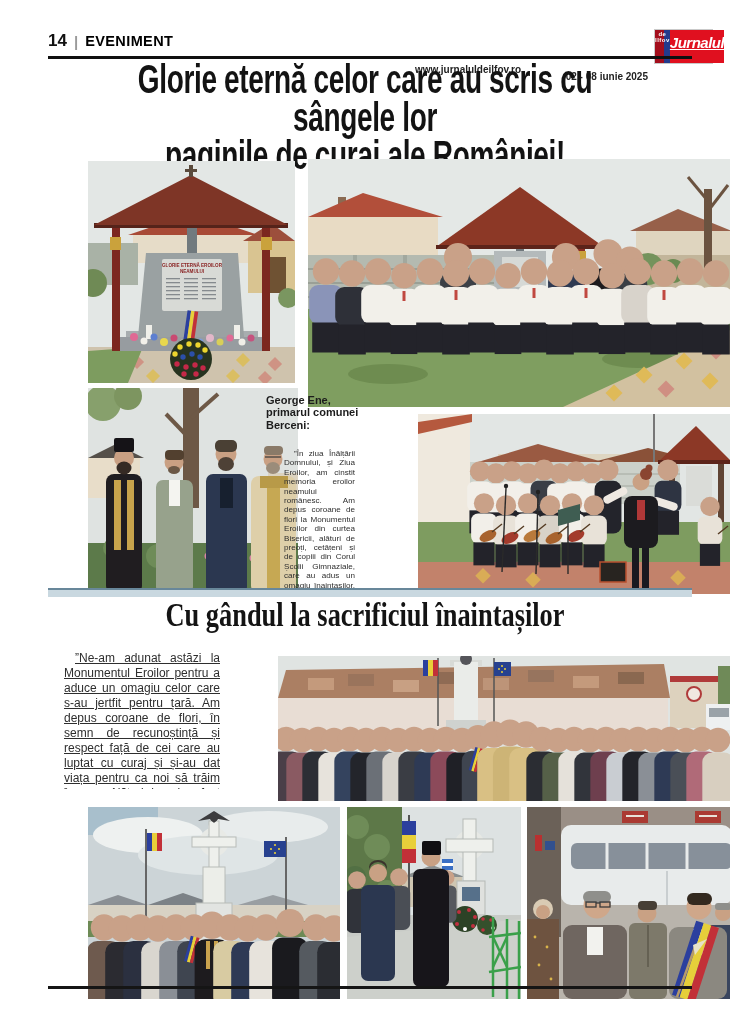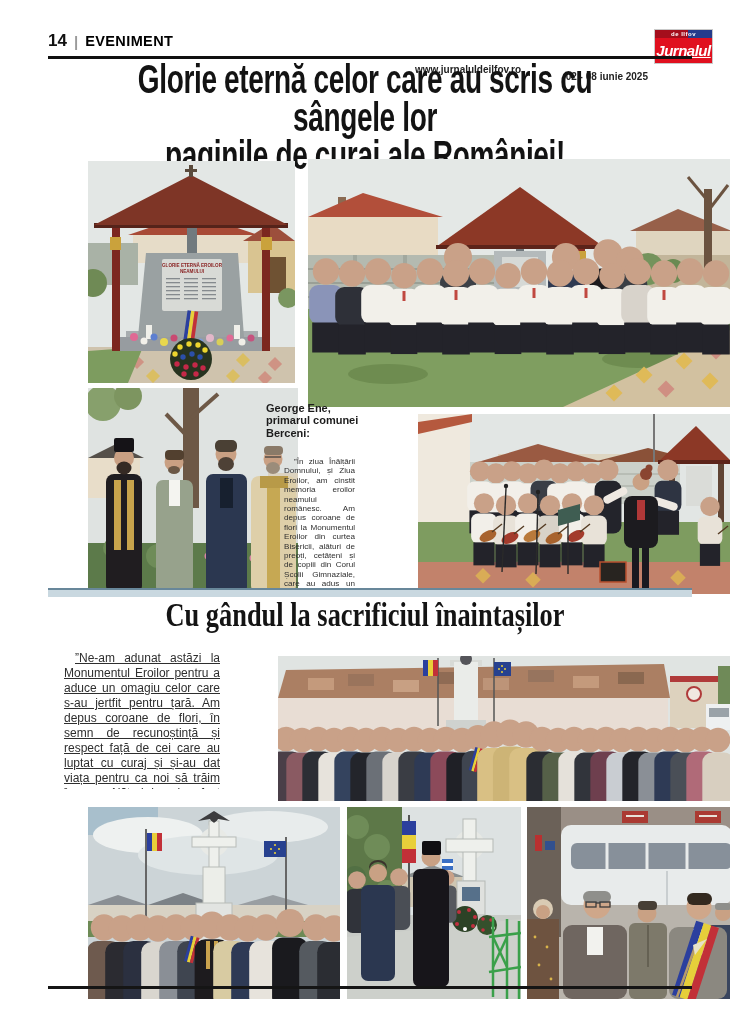--- a/index.html
+++ b/index.html
@@ -6,21 +6,21 @@
   .page{position:relative;width:730px;height:1024px;background:#fff;overflow:hidden;
         font-family:"Liberation Sans",sans-serif;color:#1a1a1a;}
   .abs{position:absolute;}
   
   .hdr-left{left:48px;top:31px;display:flex;align-items:center;gap:7px;}
   .pagenum{font-size:17px;font-weight:bold;color:#111;}
   .pipe{color:#9a9a9a;font-size:15px;font-weight:bold;}
   .section{color:#000000;font-weight:bold;font-size:14.5px;letter-spacing:.4px;}
   .site{left:415px;top:39px;font-size:10px;font-weight:bold;color:#222;margin-top:25px;}
   .date{right:82px;top:39px;font-size:10px;font-weight:bold;color:#222;margin-top:32px;}
-  .logo{left:655px;top:30px;width:57px;height:33px;display:flex;flex-direction:column;
+  .logo{left:655px;top:30px;width:57px;height:33px;display:flex;
         box-shadow:0 0 0 1px #c9c9c9;}
   .logo-top{background:linear-gradient(90deg,#a40e1c 0 58%,#243b8c 58% 100%);color:#fff;
         font-size:6px;font-weight:bold;text-align:center;padding:1px 0;letter-spacing:.5px;}
   .logo-main{background:#e0101f;color:#fff;font-weight:bold;font-style:italic;font-size:15px;
         text-align:center;flex:1;line-height:25px;letter-spacing:-.5px;text-decoration:underline;}
   .rule{left:48px;top:56px;width:644px;height:3px;background:#101010;}
   
   h1{left:0;top:60px;width:730px;margin:0;text-align:center;font-size:40px;line-height:38px;
      font-weight:bold;color:#131313;transform:scaleX(.7);letter-spacing:-.5px;}
   h1 span{display:block;}
@@ -33,21 +33,21 @@
   .ph1{left:48px;top:145px;width:207px;height:222px;}
   .ph2{left:268px;top:143px;width:424px;height:248px;}
   .ph3{left:48px;top:372px;width:210px;height:206px;}
   .ph4{left:378px;top:398px;width:314px;height:180px;}
   .ph5{left:238px;top:640px;width:454px;height:145px;}
   .ph6{left:48px;top:791px;width:252px;height:192px;}
   .ph7{left:307px;top:791px;width:174px;height:192px;}
   .ph8{left:487px;top:791px;width:205px;height:192px;}
   
   .col{color:#2e2e2e;}
-  .col h3{margin:8px 0 2px;color:#1c1c1c;}
+  .col h3{margin:0 0 2px;color:#1c1c1c;}
   .col p{margin:18px;text-align:justify;}
   .col1{left:266px;top:394px;width:112px;height:196px;overflow:hidden;box-sizing:border-box;padding-right:5px;}
   .col1 h3{font-size:11px;line-height:12.3px;}
   .col1 p{font-size:8.1px;line-height:9.4px;text-indent:10px;}
   .col2{left:46px;top:633px;width:192px;height:156px;overflow:hidden;}
   .col2 h3{font-size:12px;line-height:13.5px;}
   .col2 p{font-size:12px;line-height:15px;text-indent:11px;text-decoration:underline;}
   .divider{left:48px;top:588px;width:644px;height:7px;background:#c9d8e0;border-top:2px solid #68879a;}
   .bottom-rule{left:48px;top:986px;width:644px;height:3px;background:#151515;}
 </style>

